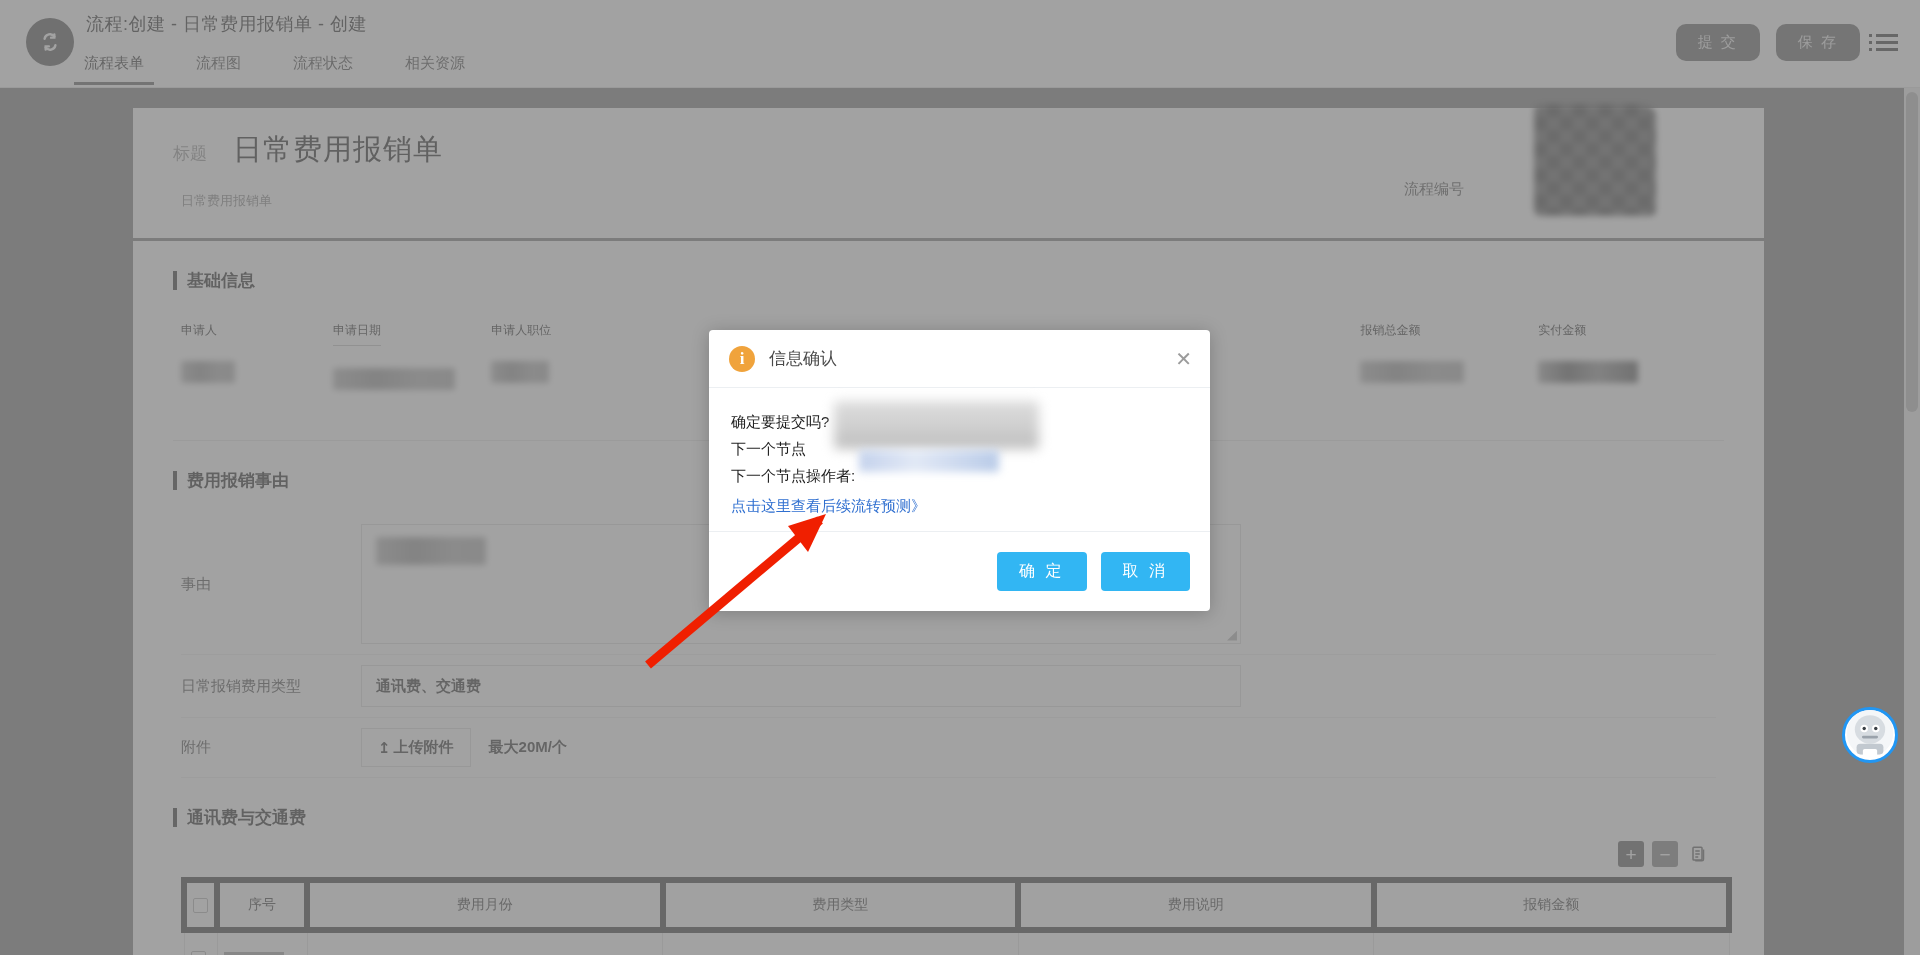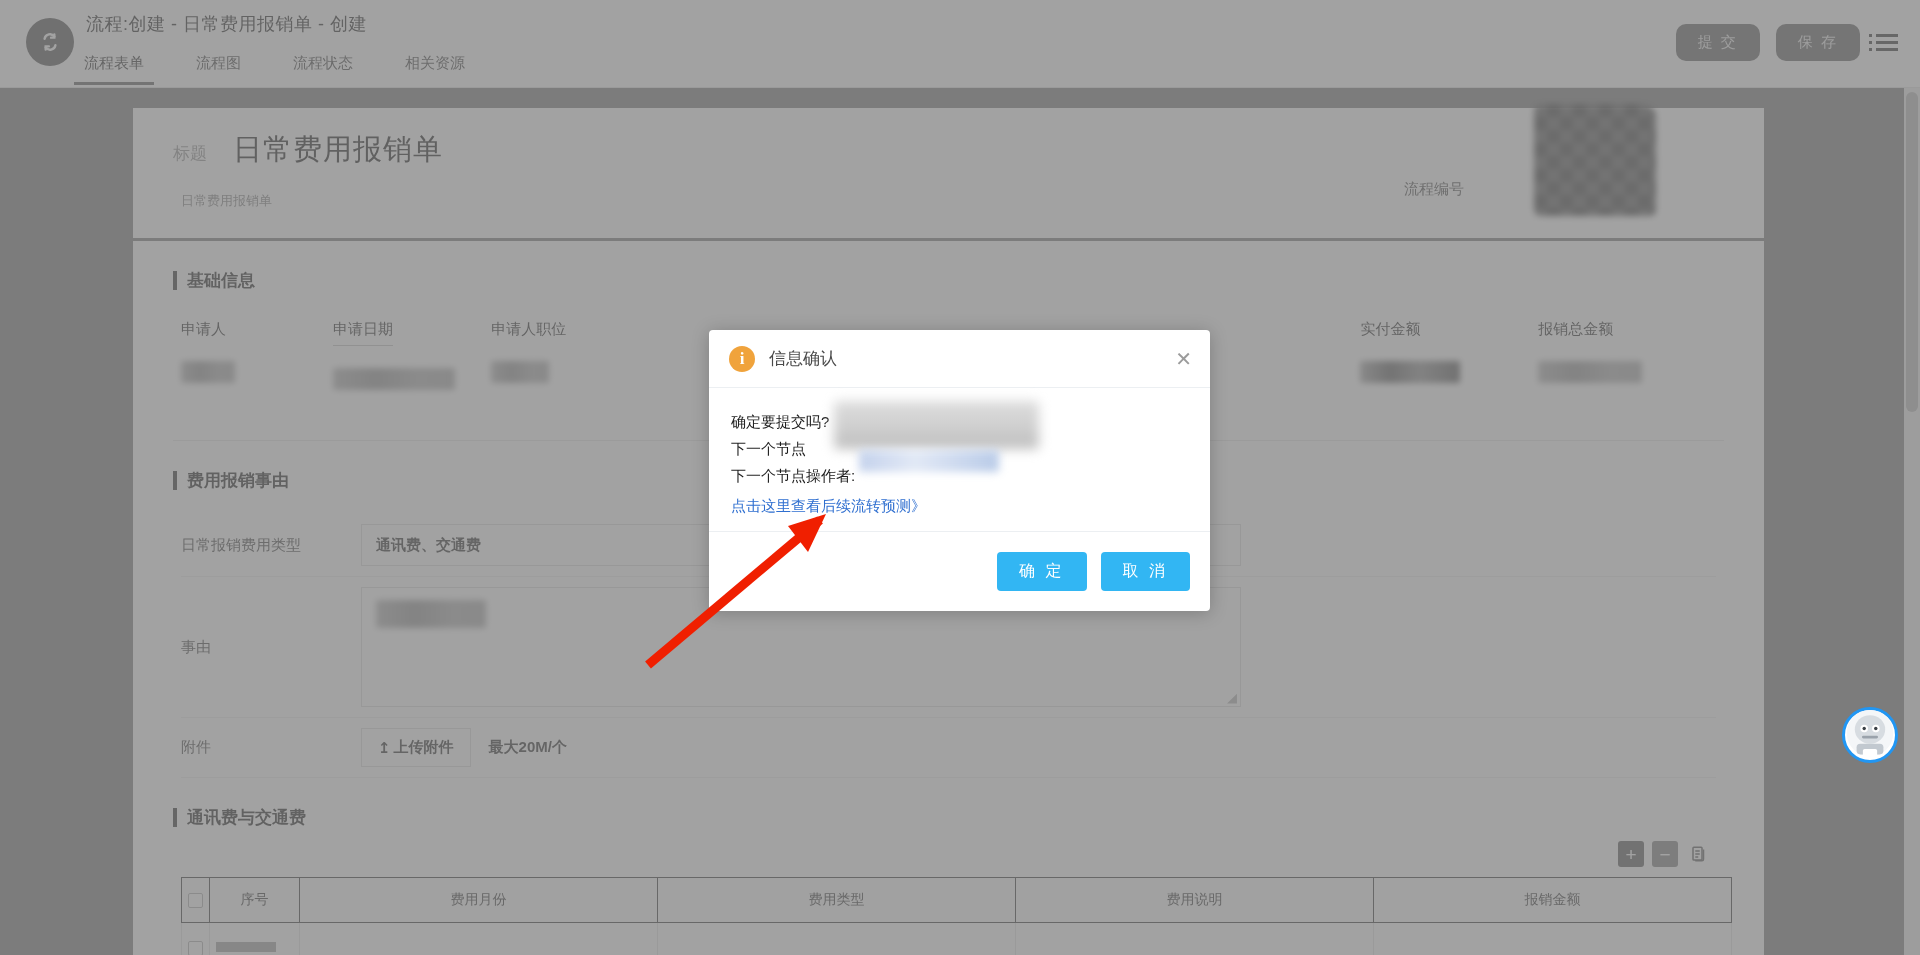--- a/index.html
+++ b/index.html
@@ -119,21 +119,21 @@
   .section-title::before {
     content: ""; display: block; width: 4px; height: 19px; background: #2b4a7d;
   }
   .section-hr { height: 1px; background: #e8e8e8; margin-top: 26px; }
 
   .field-grid {
     display: flex; padding: 24px 8px 24px 8px; gap: 0;
   }
   .field { width: 154px; margin-right: 0; }
   .field-label {
-    font-size: 15px; color: #be185d; margin-bottom: 22px;
+    font-size: 12px; color: #be185d; margin-bottom: 22px;
     display: inline-block;
   }
   .field-label.underlined { border-bottom: 1px solid #c9c9c9; padding-bottom: 6px; }
   .blur-val {
     height: 22px; border-radius: 2px;
     background: linear-gradient(90deg,#b8bcc4 0%, #9aa0ac 35%, #b4b8c0 70%, #aeb2bb 100%);
     filter: blur(3px);
   }
   .blur-val.red {
     background: linear-gradient(90deg,#d8a6a6 0%, #c05a5a 30%, #cf8f8f 60%, #bb5252 100%);
@@ -187,21 +187,21 @@
   .tool-btn.add { background: #4a6fa8; }
   .tool-btn.del { background: #8d8d8d; }
   .tool-btn.copy { background: transparent; color: #6a6a6a; }
   .tool-btn.copy svg { width: 18px; height: 18px; }
 
   table.grid {
     width: 100%; border-collapse: collapse;
     margin: 0 8px; font-size: 14px;
   }
   table.grid th {
-    border: 1px solid #1d4ed8; background: #fafafa;
+    border: 6px solid #1d4ed8; background: #fafafa;
     color: #1d4ed8; font-weight: normal; padding: 13px 6px;
   }
   table.grid td {
     border: 1px solid #e3e6ea; padding: 16px 6px; height: 46px;
   }
   .cell-check { width: 26px; }
   .cbx {
     width: 15px; height: 15px; border: 1px solid #b6b9bf; display: inline-block;
     vertical-align: middle; background: #fff; border-radius: 2px;
   }
@@ -348,50 +348,50 @@
           <div class="field" style="width:160px">
             <div class="field-label underlined">申请日期</div>
             <div class="blur-val" style="width:122px"></div>
           </div>
           <div class="field" style="width:170px">
             <div class="field-label">申请人职位</div>
             <div class="blur-val" style="width:58px"></div>
           </div>
           <div class="field" style="width:710px"></div>
           <div class="field" style="width:180px">
+            <div class="field-label">报销总金额</div>
+            <div class="blur-val" style="width:104px"></div>
+          </div>
+          <div class="field" style="width:180px">
             <div class="field-label">实付金额</div>
             <div class="blur-val red" style="width:100px"></div>
-          </div>
-          <div class="field" style="width:180px">
-            <div class="field-label">报销总金额</div>
-            <div class="blur-val" style="width:104px"></div>
           </div>
         </div>
         <div class="section-hr"></div>
       </div>
 
       <div class="section">
         <div class="section-title">费用报销事由</div>
 
         <div style="height:18px"></div>
-
-        <div class="row">
-          <div class="row-label">日常报销费用类型</div>
-          <div class="row-field">
-            <div class="input-box">通讯费、交通费</div>
-          </div>
-        </div>
 
         <div class="row">
           <div class="row-label">事由</div>
           <div class="row-field">
             <div class="textarea-box">
               <div class="blur-val"></div>
               <div class="resize-grip">◢</div>
             </div>
+          </div>
+        </div>
+
+        <div class="row">
+          <div class="row-label">日常报销费用类型</div>
+          <div class="row-field">
+            <div class="input-box">通讯费、交通费</div>
           </div>
         </div>
 
         <div class="row">
           <div class="row-label">附件</div>
           <div class="row-field">
             <div class="upload-row">
               <button class="upload-btn">
                 <span>↥</span>
                 <span>上传附件</span>

